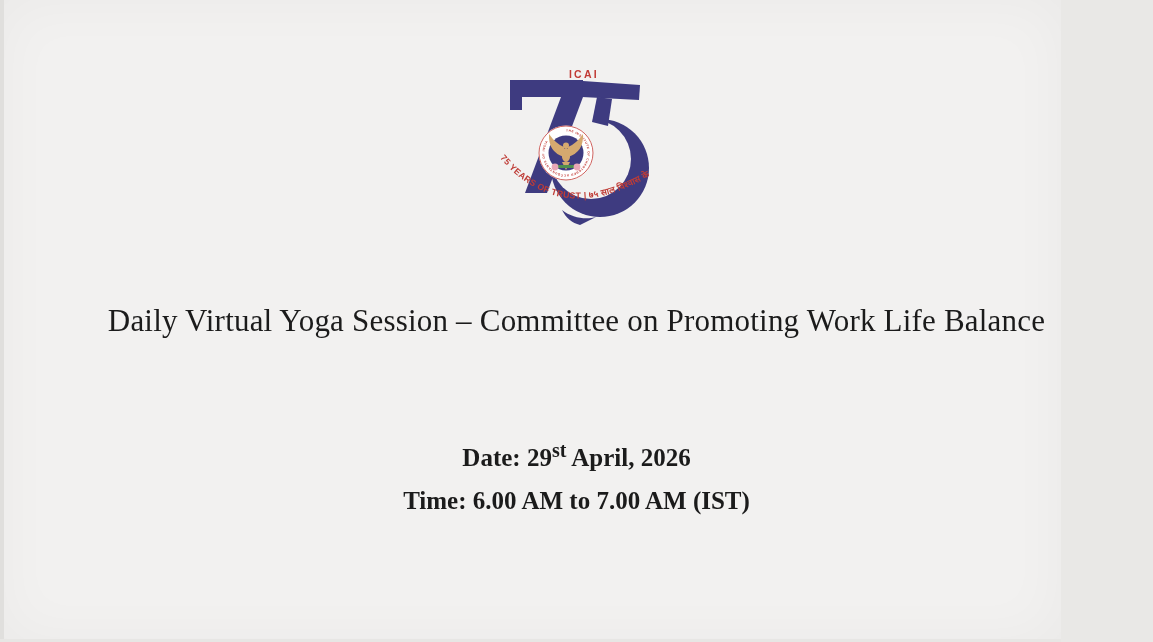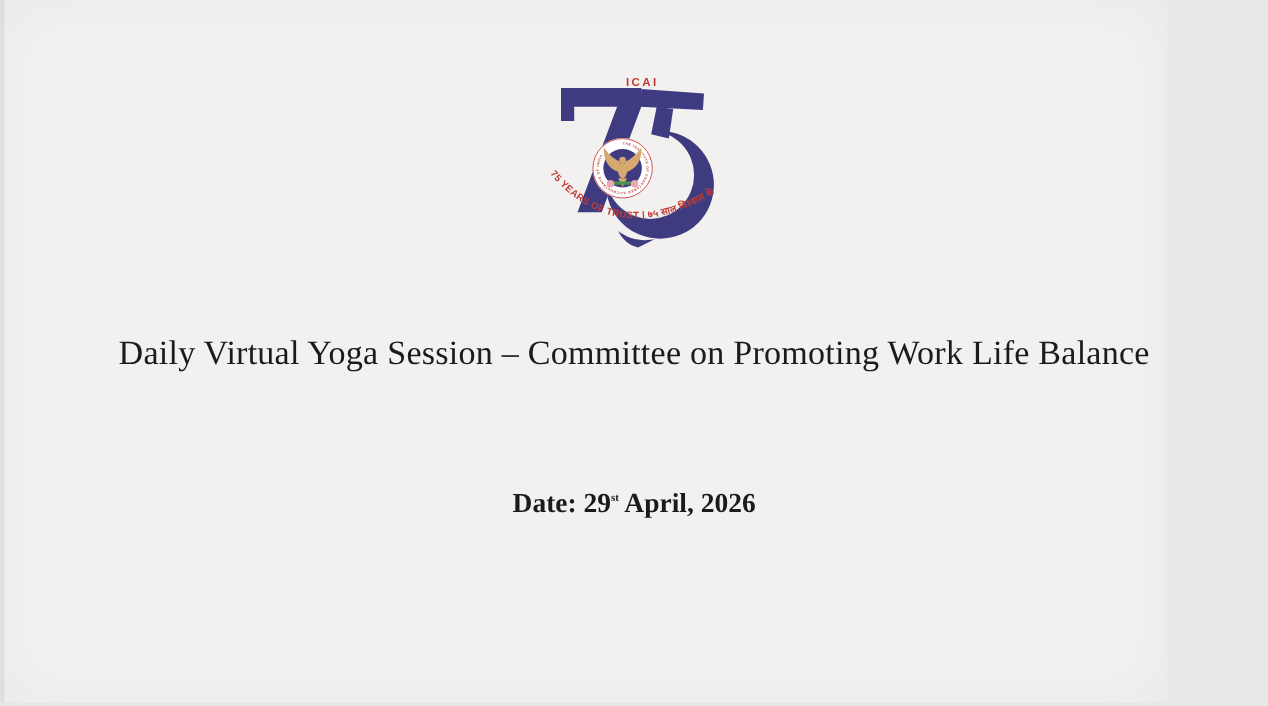--- a/index.html
+++ b/index.html
@@ -54,21 +54,21 @@
     left: 0;
     width: 1153px;
     text-align: center;
     font-size: 25px;
     font-weight: 700;
     color: #1b1b1b;
   }
   .date-line { top: 444px; }
   .time-line { top: 487px; }
   .date-line sup {
-    font-size: 10px;
+    font-size: 20px;
     vertical-align: super;
     line-height: 0;
   }
   
   .navy { fill: #3e3b80; }
   .bg-fill { fill: #f2f1f0; }
   .icai-word {
     font-family: "Liberation Sans", sans-serif;
     font-size: 10.5px;
     font-weight: 700;
@@ -147,14 +147,15 @@
       </text>
     </svg>
   </div>
 
   <div class="main-title">Daily Virtual Yoga Session – Committee on Promoting Work Life Balance</div>
 
   <div class="date-line">
     <span>Date: 29</span><sup>st</sup><span> April, 2026</span>
   </div>
 
+  <div class="time-line">Time: 6.00 AM to 7.00 AM (IST)</div>
 
 </div>
 
 </body></html>

